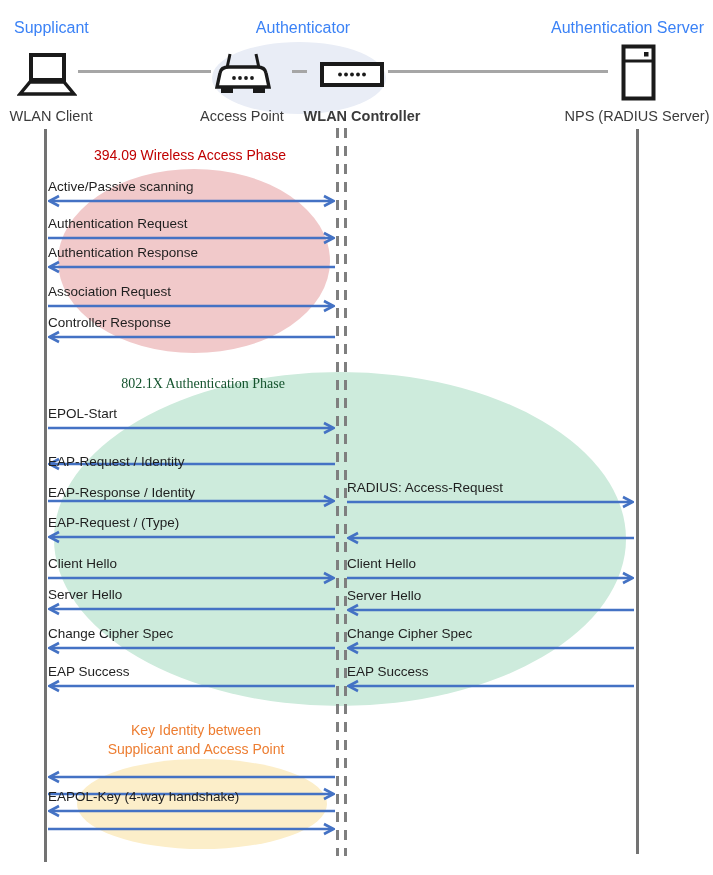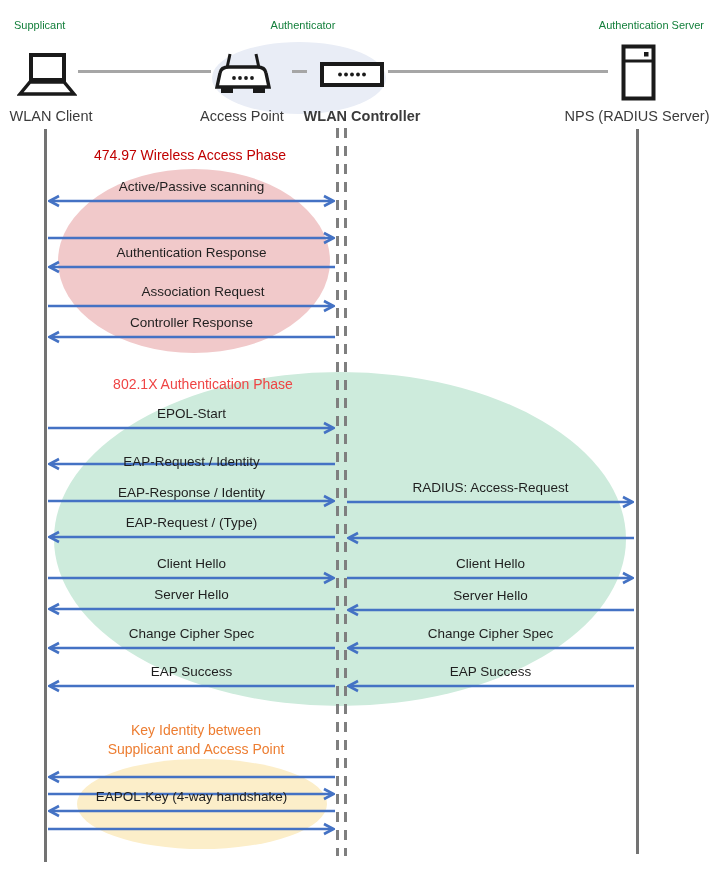--- a/index.html
+++ b/index.html
@@ -2,45 +2,45 @@
 <html><head>
 <meta charset="utf-8">
 <style>
   html,body{margin:0;padding:0;background:#fff;}
   #canvas{
     position:relative;width:713px;height:875px;background:#ffffff;
     font-family:"Liberation Sans", sans-serif;overflow:hidden;
   }
   .abs{position:absolute;}
   
-  .role-label{position:absolute;top:19px;font-size:11px;color:#15803d;white-space:nowrap;}
+  .role-label{position:absolute;top:19px;font-size:16px;color:#3b82f6;white-space:nowrap;}
   
   .device-label{position:absolute;top:108px;font-size:14.5px;color:#3b3b3b;text-align:center;white-space:nowrap;}
   
   .conn{position:absolute;top:70px;height:3px;background:#a6a6a6;}
   
   .lifeline{position:absolute;width:3px;background:#737373;z-index:2;}
   .dash-line{position:absolute;width:3px;z-index:2;
     background:repeating-linear-gradient(to bottom,#7f7f7f 0 10px,transparent 10px 18px);}
   
   .ellipse{position:absolute;border-radius:50%;z-index:1;}
   .el-auth{background:#e9edf6;z-index:0;}
   .el-red{background:#f1c9ca;}
   .el-green{background:#cdebdc;}
   .el-yellow{background:#fceec9;}
   
   .phase-title{position:absolute;z-index:4;font-size:14px;text-align:center;white-space:nowrap;}
   .pt-red{color:#c00000;}
-  .pt-green{color:#ef4444;}
+  .pt-green{color:#14532d;font-family:Liberation Serif, serif;}
   .pt-orange{color:#ed7d31;line-height:19px;}
   
   #messages-layer{position:absolute;inset:0;z-index:3;}
   .msg-arrow{position:absolute;height:16px;}
   .msg-label{position:absolute;height:18px;font-size:13.5px;color:#1f1f1f;
-    text-align:center;white-space:nowrap;z-index:4;}
+    white-space:nowrap;z-index:4;}
   .icon-wrap{position:absolute;z-index:1;}
 </style>
 </head>
 <body>
 
 <div id="canvas">
 
   <div class="ellipse el-auth abs" style="left:212px;top:42px;width:174px;height:72px;"></div>
 
   <div class="role-label" style="left:14px;">Supplicant</div>
@@ -95,38 +95,39 @@
 
   <div class="ellipse el-red" style="left:58px;top:169px;width:272px;height:184px;"></div>
   <div class="ellipse el-green" style="left:54px;top:372px;width:572px;height:334px;"></div>
   <div class="ellipse el-yellow" style="left:77px;top:759px;width:250px;height:90px;"></div>
 
   <div class="lifeline" style="left:44px;top:129px;height:733px;"></div>
   <div class="dash-line" style="left:336px;top:128px;height:728px;"></div>
   <div class="dash-line" style="left:344px;top:128px;height:728px;"></div>
   <div class="lifeline" style="left:636px;top:129px;height:725px;"></div>
 
-  <div class="phase-title pt-red" style="left:90px;width:200px;top:147px;">474.97 Wireless Access Phase</div>
+  <div class="phase-title pt-red" style="left:90px;width:200px;top:147px;">394.09 Wireless Access Phase</div>
   <div class="phase-title pt-green" style="left:103px;width:200px;top:376px;">802.1X Authentication Phase</div>
   <div class="phase-title pt-orange" style="left:96px;width:200px;top:721px;">
     <div>Key Identity between</div>
     <div>Supplicant and Access Point</div>
   </div>
 
   <div id="messages-layer">
       <div class="msg-arrow" style="left: 48px; top: 193px; width: 287px;"><svg width="287" height="16" viewBox="0 0 287 16">
           <line x1="3" y1="8" x2="284" y2="8" stroke="#4472c4" stroke-width="2.4"></line>
           <polyline points="11,3 1.5,8 11,13" fill="none" stroke="#4472c4" stroke-width="2.6"></polyline>
           <polyline points="276,3 285.5,8 276,13" fill="none" stroke="#4472c4" stroke-width="2.6"></polyline>
         </svg></div>
       <div class="msg-label" style="left: 48px; width: 287px; top: 179px;">Active/Passive scanning</div>
       <div class="msg-arrow" style="left: 48px; top: 230px; width: 287px;"><svg width="287" height="16" viewBox="0 0 287 16">
           <line x1="0" y1="8" x2="284" y2="8" stroke="#4472c4" stroke-width="2.4"></line>
           <polyline points="276,3 285.5,8 276,13" fill="none" stroke="#4472c4" stroke-width="2.6"></polyline>
         </svg></div>
+      <div class="msg-label" style="left: 48px; width: 287px; top: 216px;">Authentication Request</div>
       <div class="msg-arrow" style="left: 48px; top: 259px; width: 287px;"><svg width="287" height="16" viewBox="0 0 287 16">
           <line x1="3" y1="8" x2="287" y2="8" stroke="#4472c4" stroke-width="2.4"></line>
           <polyline points="11,3 1.5,8 11,13" fill="none" stroke="#4472c4" stroke-width="2.6"></polyline>
         </svg></div>
       <div class="msg-label" style="left: 48px; width: 287px; top: 245px;">Authentication Response</div>
       <div class="msg-arrow" style="left: 48px; top: 298px; width: 287px;"><svg width="287" height="16" viewBox="0 0 287 16">
           <line x1="0" y1="8" x2="284" y2="8" stroke="#4472c4" stroke-width="2.4"></line>
           <polyline points="276,3 285.5,8 276,13" fill="none" stroke="#4472c4" stroke-width="2.6"></polyline>
         </svg></div>
       <div class="msg-label" style="left: 48px; width: 310px; top: 284px;">Association Request</div>

